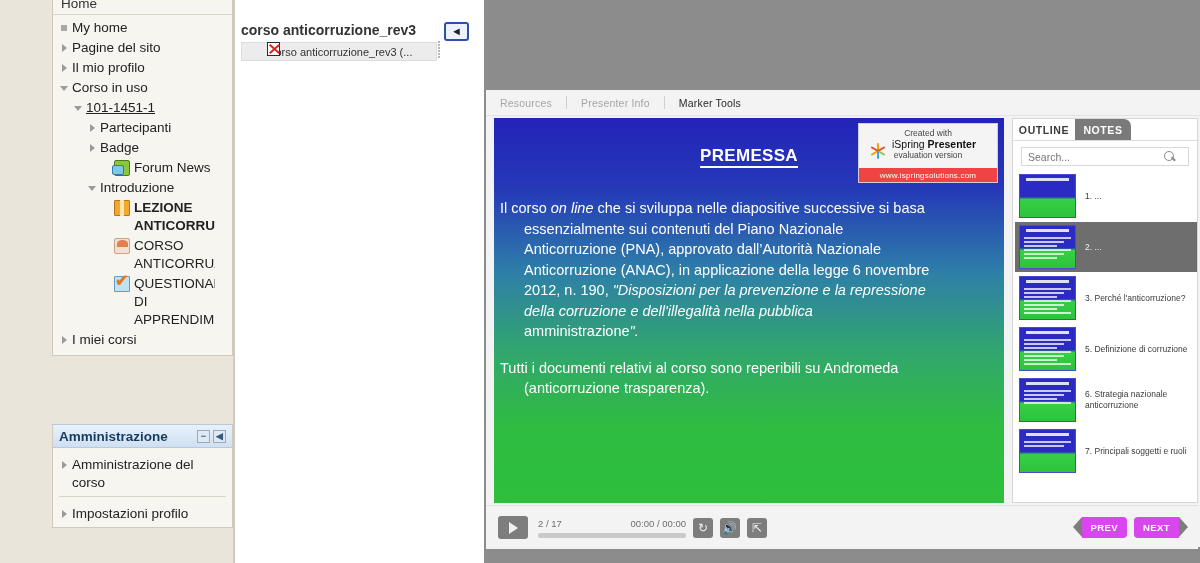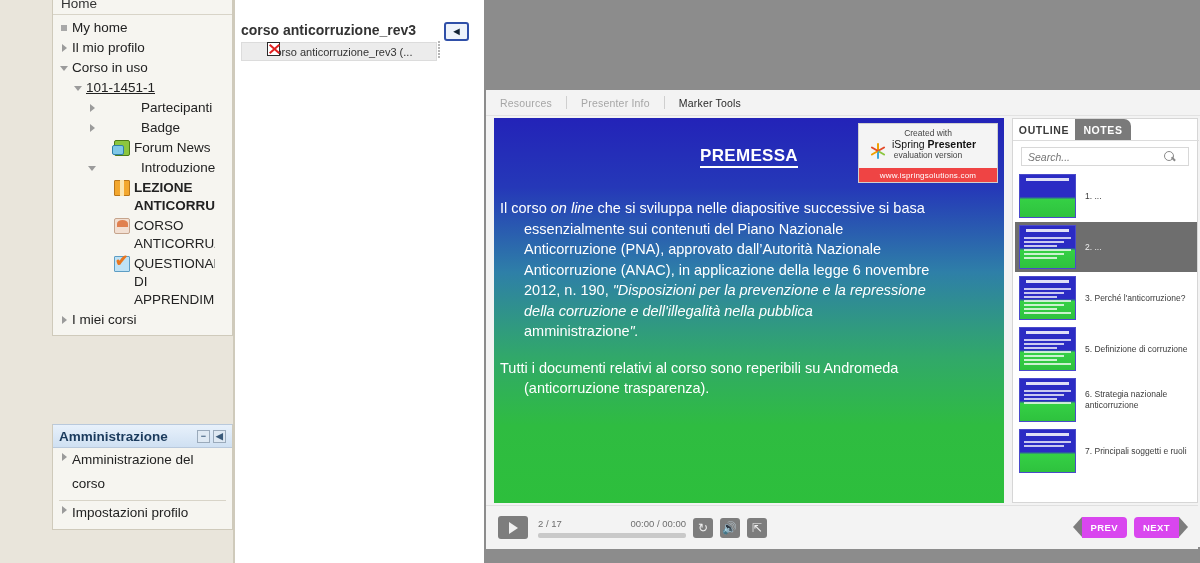--- a/index.html
+++ b/index.html
@@ -95,31 +95,31 @@
     background:#e0804f; border-radius:50% 50% 0 0;
   }
   .ico-quiz { background:#bfe2f5; border:1px solid #5d9dc4; border-radius:1px; }
   .ico-quiz::after{
     content:"✔"; position:absolute; left:0px; top:-4px;
     font-size:16px; color:#e8761f; font-weight:bold; line-height:16px;
   }
   .navitem.bold .lbl { font-weight:bold; }
   .depth1 { padding-left:6px; }
   .depth2 { padding-left:20px;text-decoration:underline; }
-  .depth3 { padding-left:34px;gap:41px; }
+  .depth3 { padding-left:34px; }
   .depth4 { padding-left:48px; }
 
   #admin-block {
     position:absolute; left:8px; top:424px; width:181px;
     border-top:1px solid #b9c9dc;
   }
   .admin-row {
     display:flex; align-items:flex-start;
-    font-size:13.5px; color:#222; line-height:24px;
-    padding:0 6px 4px 6px;
+    font-size:13.5px; color:#222; line-height:18px;
+    padding:8px 6px 4px 6px;
   }
   .admin-sep { height:1px; background:#d8d4c8; margin:0 6px; }
 
   
   #divider { position:absolute; left:233px; top:0; width:2px; height:563px; background:#cfcabb; }
   #midpane { position:absolute; left:235px; top:0; width:249px; height:563px; background:#fff; }
   #file-title {
     position:absolute; left:6px; top:22px;
     font-size:14px; font-weight:bold; color:#333;
   }
@@ -248,21 +248,21 @@
   #tabs-underline {
     position:absolute; left:0; bottom:0; width:186px; height:1px; background:#dcdcdc;
   }
   #search-wrap {
     position:absolute; left:8px; top:28px; width:168px; height:19px;
     border:1px solid #d8d8d8; background:#fff;
     display:flex; align-items:center;
   }
   #search-input {
     border:none; outline:none; background:transparent;
-    font-size:10.5px; font-style:italic; color:#9b9b9b;
+    font-size:10.5px; color:#9b9b9b;
     padding:0 4px 0 6px; width:140px;
     font-family:"Liberation Sans", sans-serif;
   }
   #search-icon {
     width:12px; height:12px; position:relative; margin-left:2px;
   }
   #search-icon::before {
     content:""; position:absolute; left:0; top:0;
     width:8px; height:8px; border:1.6px solid #8a8a8a; border-radius:50%;
   }
@@ -352,20 +352,24 @@
 
   <div id="left-gutter"></div>
   <div id="sidebar">
 
     <div id="nav-block" class="block">
       <div id="nav-title">Home</div>
       <ul class="navlist" id="navlist">
           <li class="navitem depth1">
             <span class="tri none"></span>
             <span class="lbl">My home</span>
+          </li>
+          <li class="navitem depth1">
+            <span class="tri closed"></span>
+            <span class="lbl">Pagine del sito</span>
           </li>
           <li class="navitem depth1">
             <span class="tri closed"></span>
             <span class="lbl">Il mio profilo</span>
           </li>
           <li class="navitem depth1">
             <span class="tri open"></span>
             <span class="lbl">Corso in uso</span>
           </li>
           <li class="navitem depth2">

